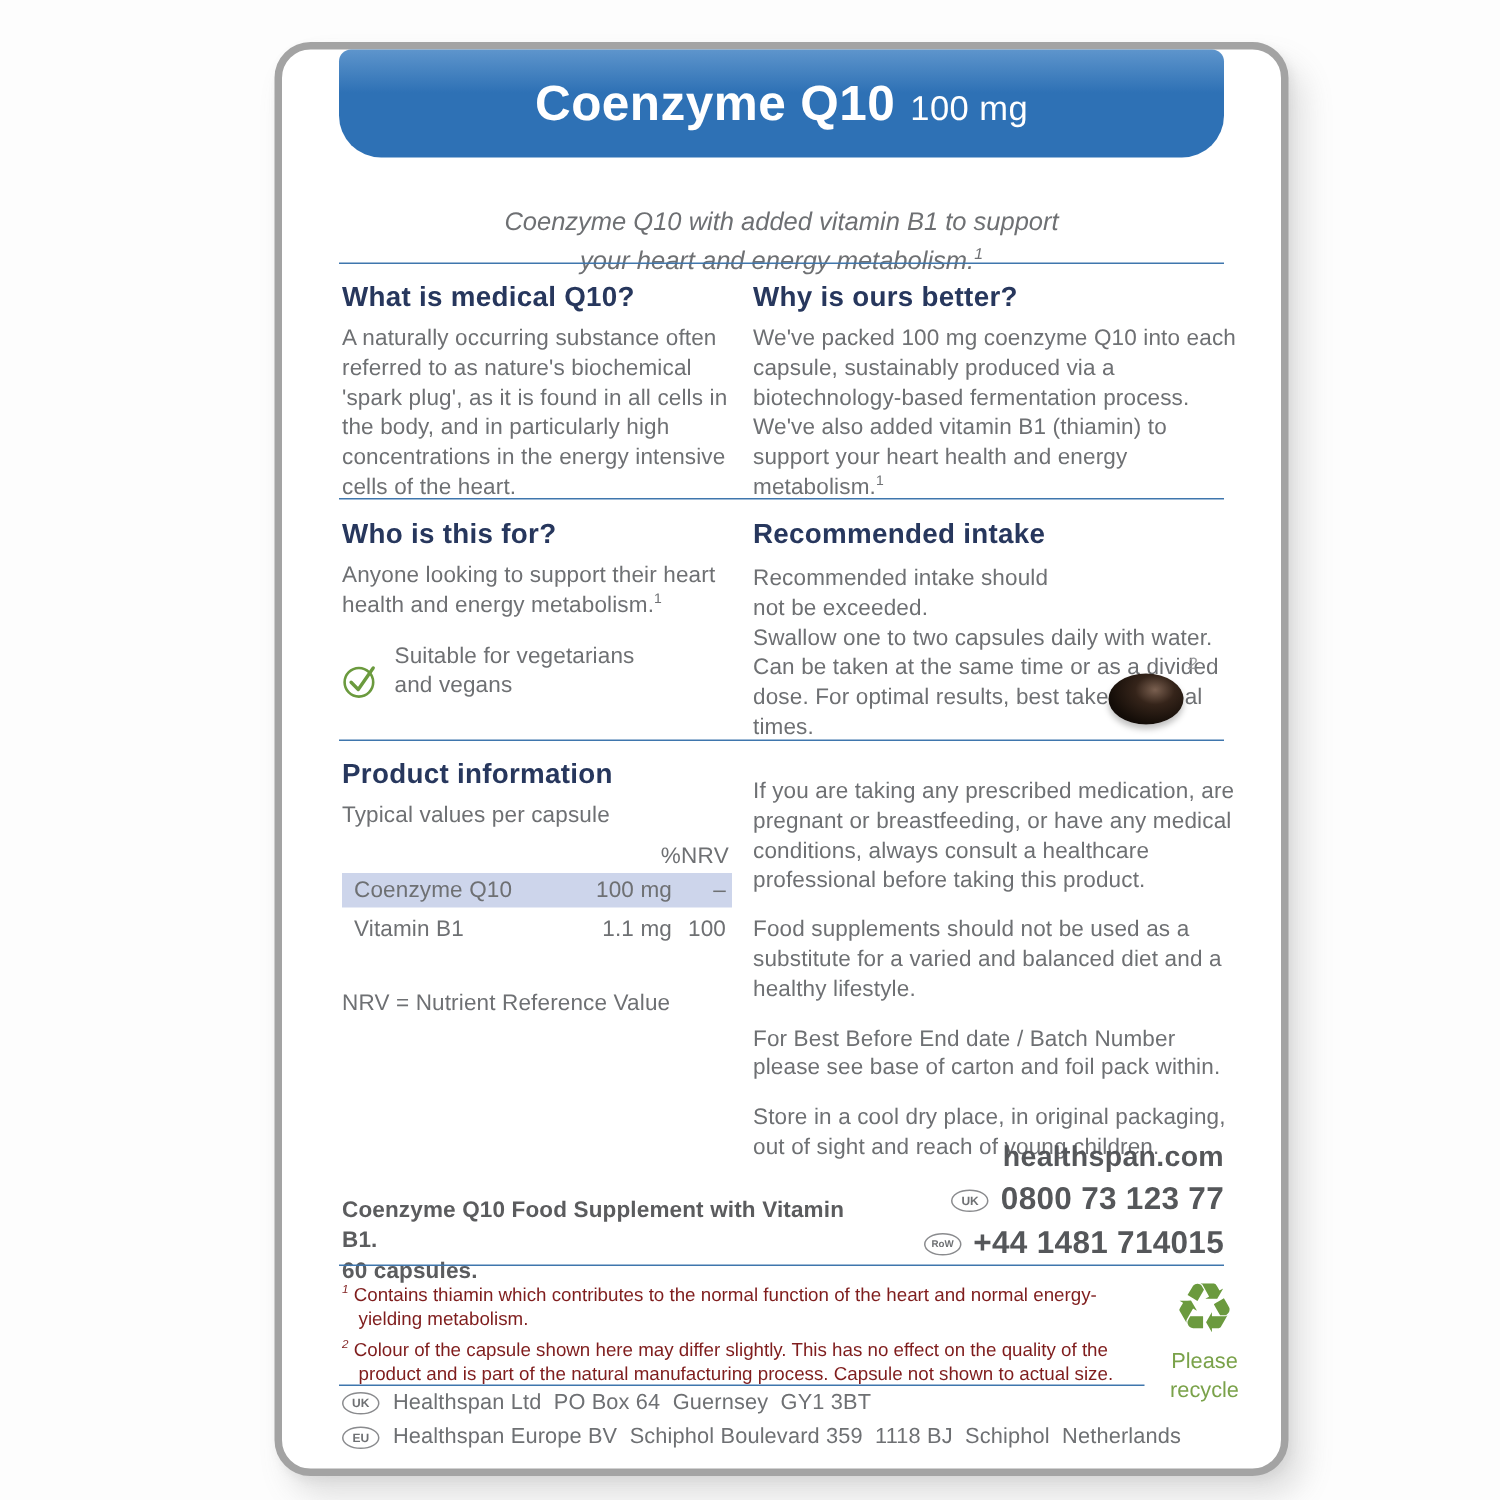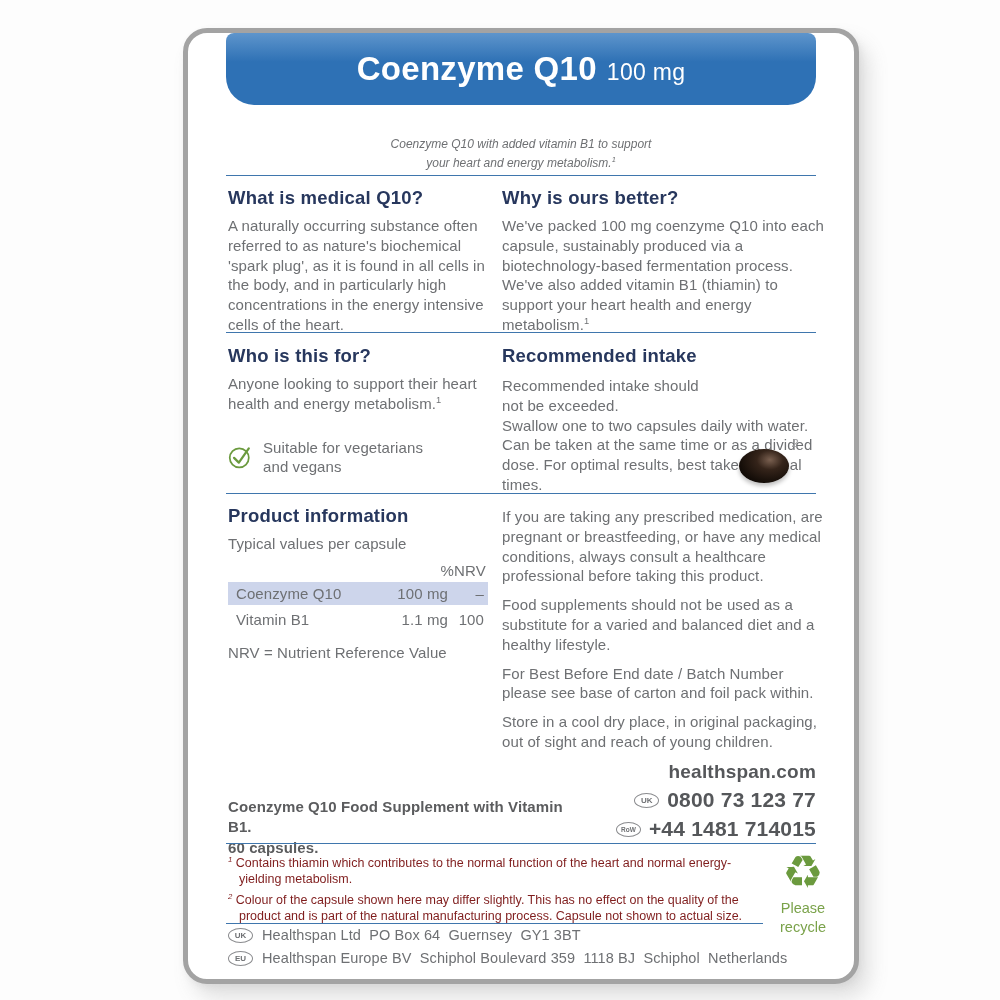--- a/index.html
+++ b/index.html
@@ -17,54 +17,54 @@
   .header{
     position:absolute;left:38px;top:0;width:590px;height:72px;
     background:linear-gradient(180deg,#5e95cc 0%,#2e71b5 40%,#2e71b5 100%);
     border-radius:8px 8px 28px 28px;
     display:flex;align-items:center;justify-content:center;gap:10px;
   }
   .header .title{color:#fff;font-size:33px;font-weight:bold;letter-spacing:.3px;}
   .header .dose{color:#fff;font-size:23px;font-weight:normal;letter-spacing:.3px;position:relative;top:3px;}
   .tagline{
     position:absolute;left:0;right:0;top:102px;text-align:center;
-    font-style:italic;color:#6e7073;font-size:12px;line-height:1.55;
+    font-style:italic;color:#6e7073;font-size:17px;line-height:1.55;
   }
   sup{font-size:62%;vertical-align:super;line-height:0;}
   .divider{position:absolute;left:38px;right:38px;border-top:1.6px solid #3f76ad;}
   .d1{top:142px;} .d2{top:299px;} .d3{top:460px;} .d4{top:810px;} .d5{top:890px;right:auto;width:537px;}
   h3{
     margin:0 0 7px 0;font-size:18.5px;font-weight:bold;color:#27375d;letter-spacing:.2px;
   }
   .body-txt{color:#6e7073;font-size:15px;line-height:1.32;letter-spacing:.1px;}
   .col{position:absolute;}
   #what{left:40px;top:154px;width:264px;}
   #why{left:314px;top:154px;width:322px;}
   #who{left:40px;top:312px;width:262px;}
   #intake{left:314px;top:312px;width:322px;}
-  .veg-row{display:flex;gap:9px;margin-top:24px;align-items:center;}
+  .veg-row{display:flex;gap:9px;margin-top:14px;align-items:flex-end;}
   .veg-row .body-txt{width:180px;}
   .check-icon{flex:0 0 26px;height:26px;}
   .capsule{
     position:absolute;left:551px;top:416px;width:50px;height:34px;border-radius:50%;
     background:radial-gradient(ellipse at 62% 32%, #7a6050 0%, #35241a 30%, #140d08 70%, #0a0605 100%);
     box-shadow:0 3px 4px rgba(0,0,0,.25);
   }
   .capsule-sup{position:absolute;left:604px;top:404px;color:#9a9b9e;font-size:11px;font-style:italic;}
   #prodinfo{left:40px;top:472px;width:260px;}
   #prodinfo .sub{margin-top:2px;}
   .nrv-header{text-align:right;font-size:15px;color:#6e7073;margin:8px 2px 3px 0;letter-spacing:.2px;}
   .nutr-row{display:flex;align-items:center;height:23px;padding:0 4px 0 8px;color:#6e7073;font-size:15px;letter-spacing:.1px;margin-bottom:3px;}
   .nutr-row.hl{background:#cdd5eb;}
   .nutr-name{flex:1;}
   .nutr-amount{width:72px;text-align:right;}
   .nutr-nrv{width:36px;text-align:right;}
-  .nrv-note{margin-top:12px;}
+  .nrv-note{margin-top:28px;}
   #warnings{left:314px;top:472px;width:326px;}
-  #warnings p{margin:2px 0 9px 0;}
+  #warnings p{margin:13px 0 9px 0;}
   #contact{position:absolute;right:38px;top:728px;text-align:right;color:#55575a;}
   .website{font-size:19px;font-weight:bold;letter-spacing:.2px;}
   .phone-row{display:flex;justify-content:flex-end;align-items:center;gap:8px;margin-top:5px;}
   .phone{font-size:21px;font-weight:bold;letter-spacing:.2px;}
   .badge{
     display:inline-flex;align-items:center;justify-content:center;
     border:1.3px solid #8a8b8e;border-radius:50%;
     min-width:21px;height:13px;padding:0 1px;
     font-size:8px;font-weight:bold;color:#6e7073;letter-spacing:0;
   }

